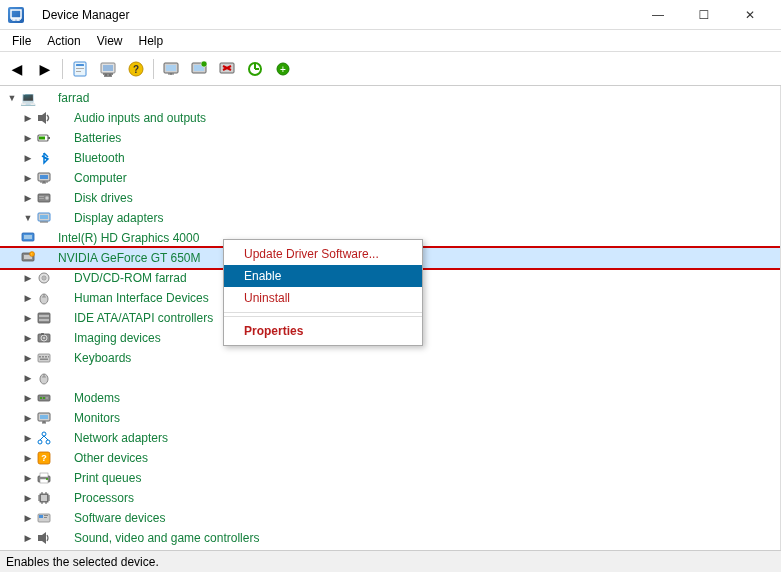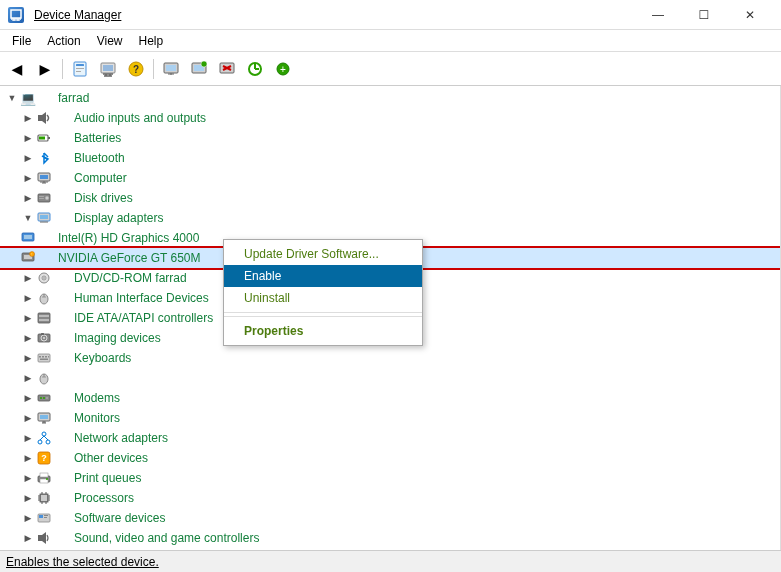--- a/index.html
+++ b/index.html
@@ -19,22 +19,21 @@
       height: 30px;
       display: flex;
       align-items: center;
       padding: 0 8px;
       border-bottom: 1px solid #ddd;
       justify-content: space-between;
     }
     .title-bar-left {
       display: flex;
       align-items: center;
-      gap: 10px;
-      text-decoration: underline;
+      gap: 18px;
     }
     .title-bar-icon {
       width: 16px;
       height: 16px;
       background: linear-gradient(135deg, #4a90d9, #2060b0);
       border-radius: 2px;
       display: flex;
       align-items: center;
       justify-content: center;
       color: white;
@@ -173,21 +172,21 @@
       border: 1px solid #aaa;
       box-shadow: 2px 2px 6px rgba(0,0,0,0.25);
       z-index: 100;
       min-width: 200px;
       padding: 3px 0;
     }
     .ctx-item {
       padding: 4px 20px;
       cursor: pointer;
       font-size: 12px;
-      color: #4d7c0f;
+      color: #b91c1c;
     }
     .ctx-item.active { background: #0369a1; color: white; }
     .ctx-separator {
       height: 1px;
       background: #ddd;
       margin: 3px 0;
     }
     .ctx-item.bold { font-weight: bold; }
 
     
@@ -198,21 +197,20 @@
     
     .status-bar {
       height: 22px;
       background: #f0f0f0;
       border-top: 1px solid #ccc;
       display: flex;
       align-items: center;
       padding: 0 6px;
       font-size: 12px;
       color: #000;
-      text-decoration: underline;
     }
   </style>
 </head>
 <body>
 
 <div class="title-bar">
   <div class="title-bar-left">
     <div class="title-bar-icon">
       <svg width="12" height="12" viewBox="0 0 12 12">
         <rect x="1" y="1" width="10" height="8" fill="none" stroke="white" stroke-width="1.5"></rect>

